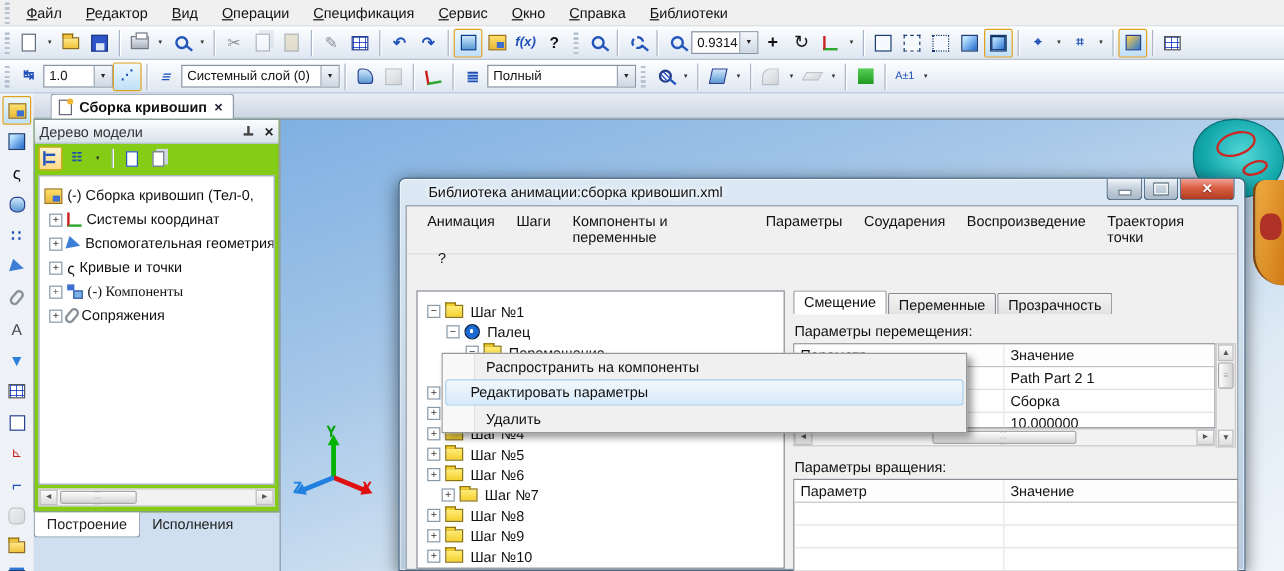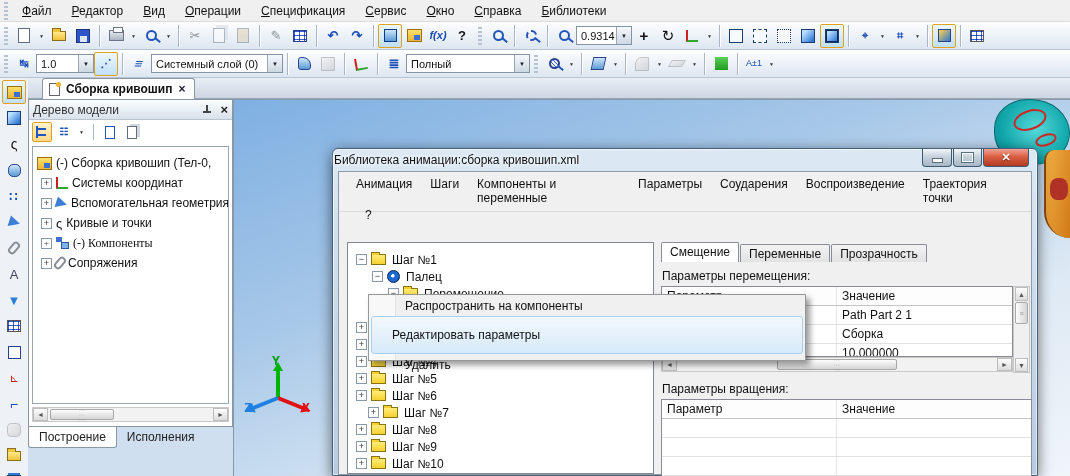--- a/index.html
+++ b/index.html
@@ -73,21 +73,21 @@
   .tab-doc-ic { width:11px; height:13px; background:#fff; border:1px solid #667; position:relative; }
   .tab-doc-ic::after { content:""; position:absolute; right:-2px; top:-2px; width:5px; height:5px;
              background:#f2b530; border-radius:50%; }
 
   
   .vtb { left:0; top:78px; width:28px; height:398px; background:#eef2f7;
          display:flex; flex-direction:column; align-items:center; padding-top:2px; gap:2px; }
   .vtb .tbi { width:24px; height:24px; }
 
   
-  .panel { left:28px; top:99px; width:205px; height:328px; background:#ffffff;
+  .panel { left:28px; top:99px; width:205px; height:328px; background:#84cc16;
            border:1px solid #8a97a6; }
   .panel-header { height:20px; display:flex; align-items:center; padding:0 4px;
                   background:linear-gradient(#fbfdff,#d8e1eb); border-bottom:1px solid #b9c4d2; color:#333; }
   .panel-header .sp { flex:1; }
   .pin { width:10px; height:10px; position:relative; margin-right:8px; }
   .pin::before { content:""; position:absolute; left:4px; top:0; width:2px; height:7px; background:#444; }
   .pin::after  { content:""; position:absolute; left:1px; top:6px; width:8px; height:2px; background:#444; }
   .xbtn { font-size:13px; font-weight:bold; color:#222; line-height:1; }
   .panel-toolbar { height:24px; display:flex; align-items:center; padding:1px 3px; gap:2px; }
   .ptb { width:20px; height:20px; display:flex; align-items:center; justify-content:center; border-radius:2px; }
@@ -153,21 +153,21 @@
                 background:linear-gradient(100deg,#f2ae44,#cf7a16); border-left:2px solid #8a4a10;
                 border-radius:10px 0 0 26px; }
   .model-orange::after { content:""; position:absolute; left:4px; top:28px; width:18px; height:22px;
                 background:#b03226; border-radius:40%; }
 
   
   .dialog { left:332px; top:148px; width:706px; height:328px; z-index:5;
             background:linear-gradient(#dce9f5,#b8cbde); border:1px solid #45617c;
             border-radius:6px 6px 0 0;
             box-shadow:0 3px 14px rgba(0,0,0,.55), inset 0 0 0 1px rgba(255,255,255,.55); }
-  .dlg-title { position:absolute; left:1px; top:4px; font-size:12px; color:#101010;
+  .dlg-title { position:absolute; left:24px; top:4px; font-size:12px; color:#101010;
                text-shadow:0 0 5px #fff, 0 0 5px #fff; }
   .winbtns { position:absolute; right:8px; top:0; display:flex; gap:1px; }
   .wbtn { height:18px; border:1px solid #3c5a74; border-top:none; border-radius:0 0 4px 4px;
           display:flex; align-items:center; justify-content:center; color:#fff; font-size:9px;
           background:linear-gradient(#f2f6fa,#c7d2dd 45%,#a9b8c6); }
   .wbtn-min { width:30px; } .wbtn-max { width:29px; }
   .wbtn-close { width:46px; background:linear-gradient(#f0a294,#d95f43 45%,#b03a20); }
   .wbtn-min::before { content:""; width:9px; height:3px; background:#fff; border:1px solid #56707f; margin-top:6px; }
   .wbtn-max::before { content:""; width:9px; height:7px; background:transparent; border:1px solid #fff; box-shadow:0 0 0 1px #56707f; }
   .wbtn-close::before { content:"✕"; font-size:11px; font-weight:bold; text-shadow:0 1px 1px #6e1c0c; }
@@ -216,21 +216,21 @@
              display:flex; align-items:center; justify-content:center; font-size:7px; color:#999; }
   .hs2 { position:static; margin-top:0; width:352px; }
 
   
   .ctx { left:368px; top:294px; width:438px; height:67px; z-index:20; background:#f0f0f0;
          border:1px solid #979797; box-shadow:4px 4px 6px rgba(0,0,0,.4); }
   .ctx::before { content:""; position:absolute; left:0; top:0; bottom:0; width:26px;
          background:#f8f8f8; border-right:1px solid #e2e2e2; }
   .ctx-item { position:relative; height:21px; display:flex; align-items:center; padding-left:36px; }
   .ctx-item.hover { background:linear-gradient(#f2f8fd,#d7e9f9); border:1px solid #a8d0ef;
-         border-radius:3px; margin:0 2px; height:38px;padding-left:20px; }
+         border-radius:3px; margin:0 2px; height:22px;padding-left:20px; }
 </style>
 </head>
 <body>
 
 <div class="abs menubar">
   <span class="grip"></span>
   <span class="menu-item">Файл</span>
   <span class="menu-item">Редактор</span>
   <span class="menu-item">Вид</span>
   <span class="menu-item">Операции</span>

